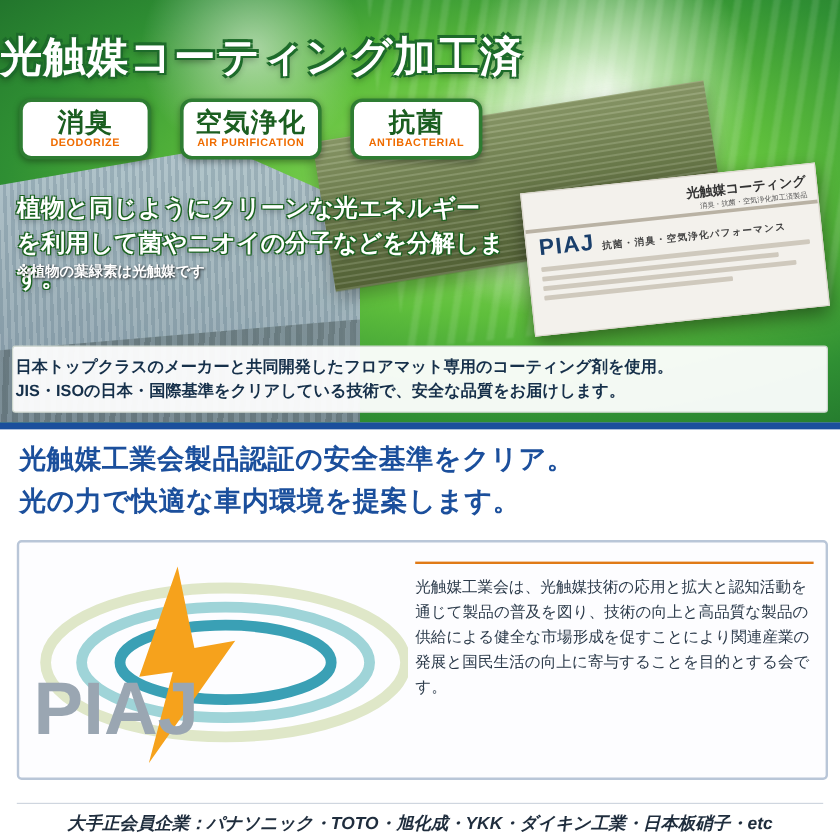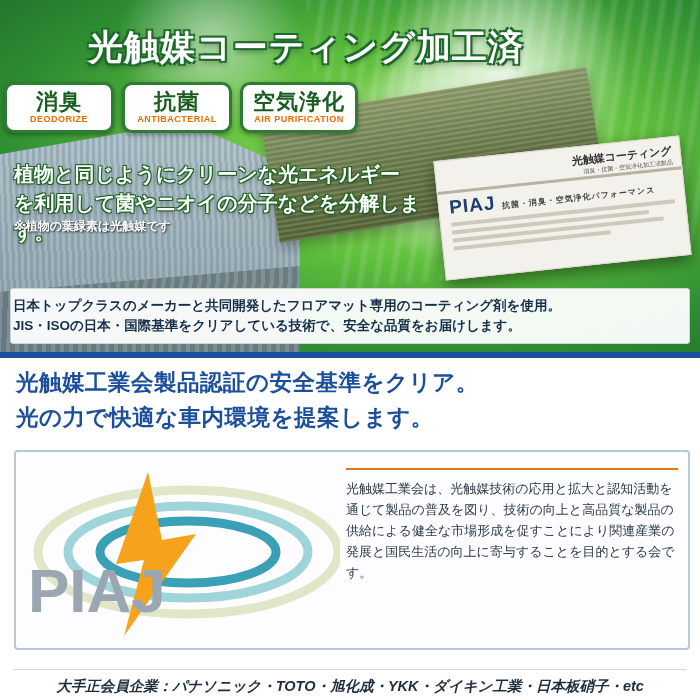--- a/index.html
+++ b/index.html
@@ -54,29 +54,29 @@
     box-shadow:0 6px 14px rgba(0,0,0,.28);
     filter:blur(.2px);
   }
   .towel:before{
     content:"";position:absolute;inset:0;
     background:repeating-linear-gradient(0deg,rgba(255,255,255,.12) 0px,rgba(255,255,255,.12) 2px,rgba(0,0,0,.05) 2px,rgba(0,0,0,.05) 5px);
   }
 
   
   .headline{
-    position:absolute;left:0;top:24px;width:612px;text-align:center;
+    position:absolute;left:0;top:24px;width:612px;text-align:left;
     font-size:35px;font-weight:bold;color:#ffffff;letter-spacing:1px;
     text-shadow:
       2px 2px 0 #1d6b2a, -2px 2px 0 #1d6b2a, 2px -2px 0 #1d6b2a, -2px -2px 0 #1d6b2a,
       0 3px 6px rgba(0,0,0,.45);
   }
 
   
-  .badges{position:absolute;left:4px;top:82px;display:flex;gap:8px;}
+  .badges{position:absolute;left:16px;top:82px;display:flex;gap:24px;}
   .badge{
     background:#ffffff;border:3px solid #2e7d32;border-radius:10px;
     padding:5px 10px 6px;text-align:center;min-width:84px;
     box-shadow:0 2px 5px rgba(0,0,0,.35);
   }
   .badge .b-main{font-size:22px;font-weight:bold;color:#1b5e20;line-height:1.05;letter-spacing:1px;}
   .badge .b-sub{font-size:9px;font-weight:bold;color:#ef6c00;letter-spacing:.5px;margin-top:1px;}
 
   
   .lead{
@@ -153,26 +153,26 @@
     <div class="towel"></div>
 
     <div class="headline">光触媒コーティング加工済</div>
 
     <div class="badges">
       <div class="badge">
         <div class="b-main">消臭</div>
         <div class="b-sub">DEODORIZE</div>
       </div>
       <div class="badge">
+        <div class="b-main">空気浄化</div>
+        <div class="b-sub">AIR PURIFICATION</div>
+      </div>
+      <div class="badge">
         <div class="b-main">抗菌</div>
         <div class="b-sub">ANTIBACTERIAL</div>
-      </div>
-      <div class="badge">
-        <div class="b-main">空気浄化</div>
-        <div class="b-sub">AIR PURIFICATION</div>
       </div>
     </div>
 
     <div class="lead">
       <span class="l1">植物と同じようにクリーンな光エネルギー</span>
       <span class="l2">を利用して菌やニオイの分子などを分解します。</span>
     </div>
     <div class="note">※植物の葉緑素は光触媒です</div>
 
     <div class="card">

